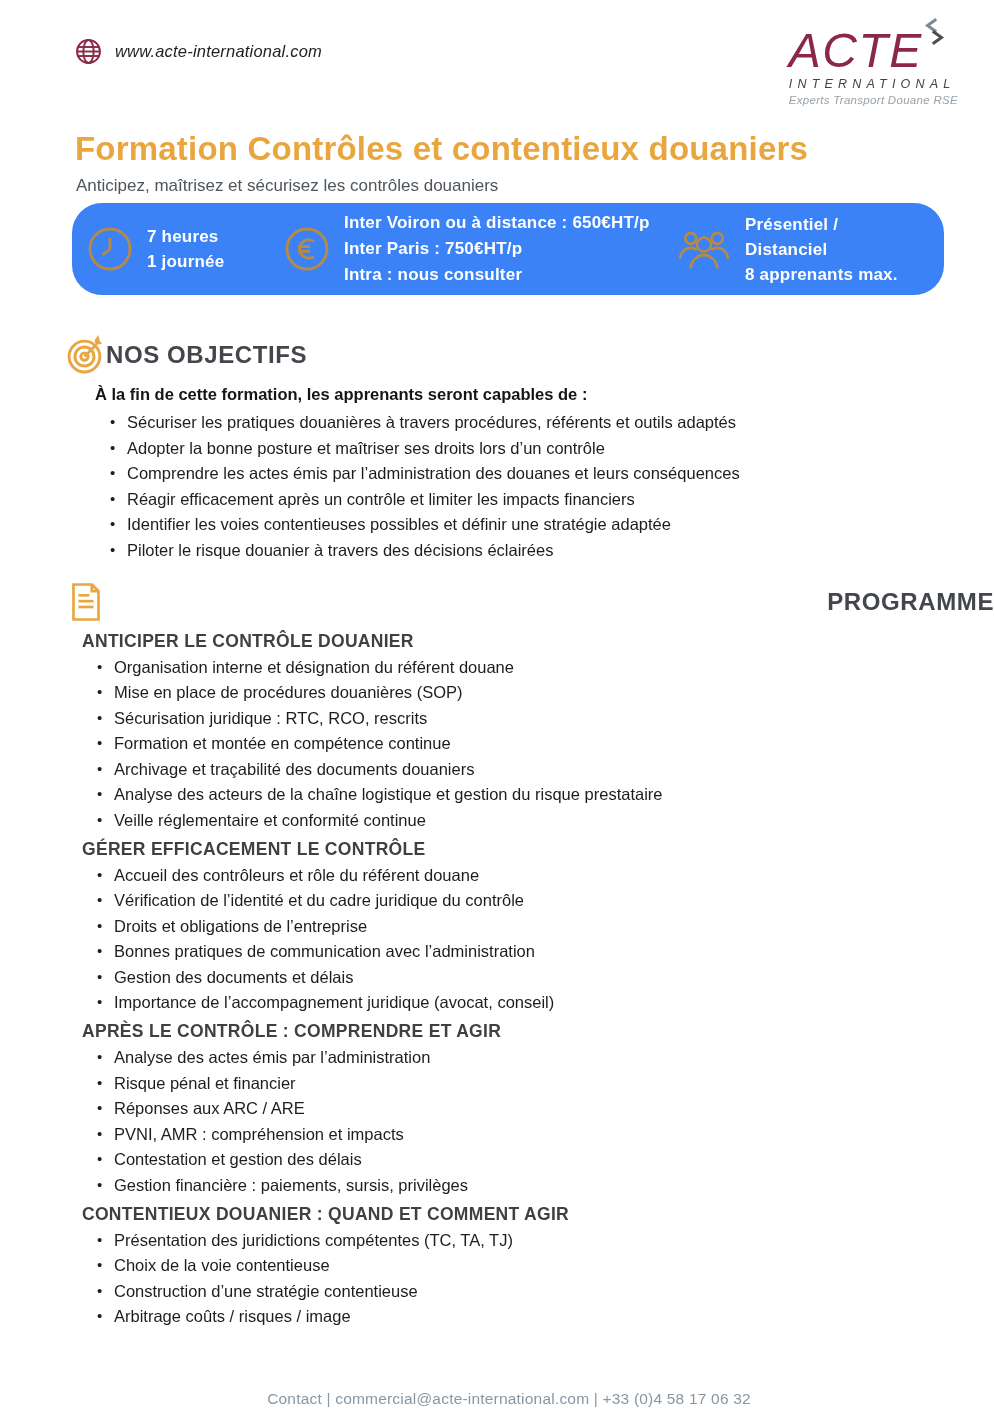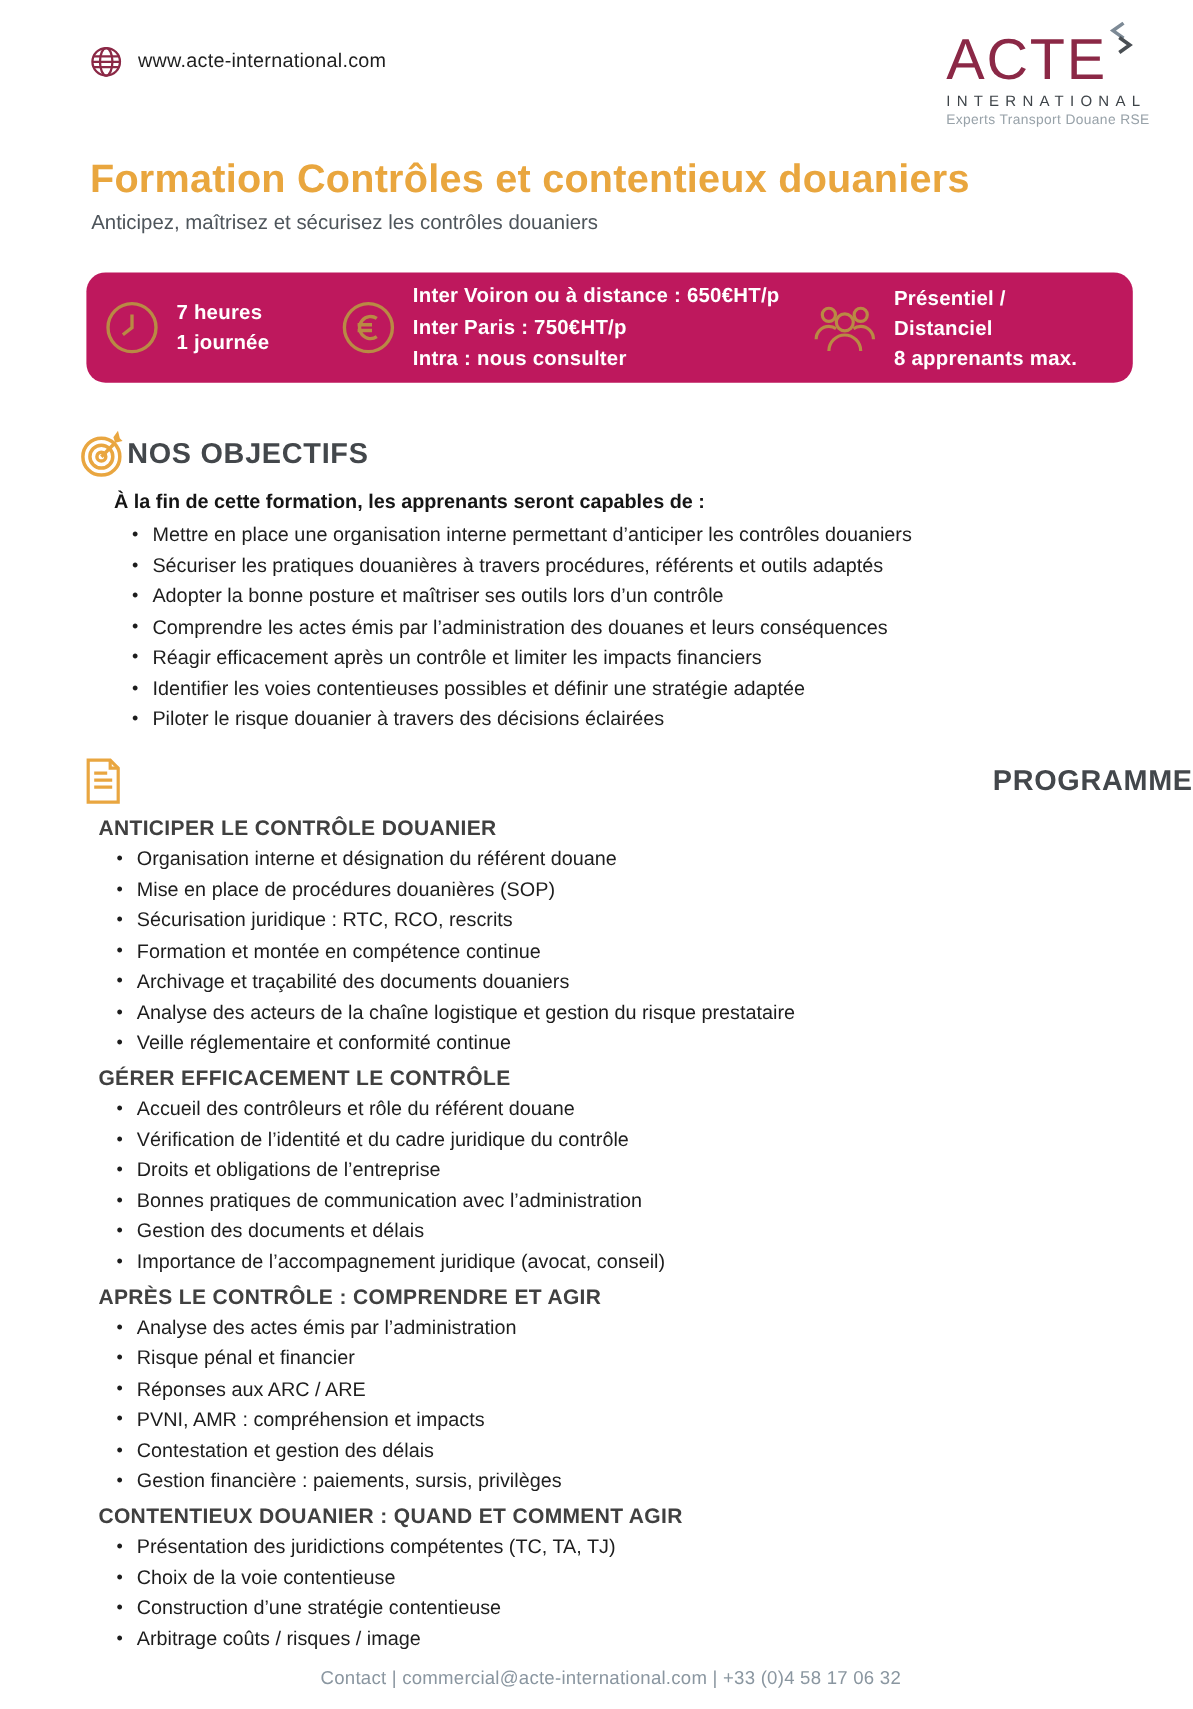--- a/index.html
+++ b/index.html
@@ -3,39 +3,39 @@
 <meta charset="utf-8">
 <style>
   * { margin:0; padding:0; box-sizing:border-box; }
   html,body { background:#fff; }
   .page {
     width:994px; height:1424px; margin:0 auto; background:#ffffff;
     position:relative; overflow:hidden;
     font-family:"Liberation Sans", sans-serif; color:#1d1d1d;
   }
   
-  .header { display:flex; justify-content:space-between; padding:26px 36px 0 75px; height:118px; }
+  .header { display:flex; justify-content:space-between; padding:26px 36px 0 75px; height:118px;font-style:italic; }
   .site-link { display:flex; align-items:center; gap:13px; margin-top:10px; height:30px; cursor:pointer; }
   .site-link svg { width:27px; height:27px; }
   .url { font-size:16.5px; color:#1f1f1f; letter-spacing:0.2px; }
   .logo { text-align:left; margin-top:2px; }
   .logo-top { position:relative; display:inline-block; }
   .logo-name { font-size:48px; line-height:46px; color:#8b2846; letter-spacing:1.5px; font-weight:500; }
   .logo-chevrons { position:absolute; right:-22px; top:-10px; display:flex; flex-direction:column; }
   .logo-chevrons svg { width:17px; height:15px; }
   .logo-chevrons svg:last-child { margin-top:-3px; margin-left:4px; }
   .logo-sub { font-size:12.5px; letter-spacing:5.2px; color:#3e4449; margin-top:3px; font-weight:500; }
   .logo-tagline { font-size:11.5px; color:#98a2a9; margin-top:3px; letter-spacing:0.3px; }
   
   .title { margin:12px 40px 0 75px; font-size:33px; font-weight:700; color:#e9a63e; letter-spacing:0.2px; }
   .subtitle { margin:8px 40px 0 76px; font-size:17px; color:#4e555b; }
   
   .banner {
-    margin:31px 0 0 72px; width:872px; height:92px; background:#be185d;
-    border-radius:16px; display:flex; align-items:center; color:#fff; padding:0 20px 0 14px;
+    margin:7px 0 0 72px; width:872px; height:92px; background:#3b82f6;
+    border-radius:30px; display:flex; align-items:center; color:#fff; padding:0 20px 0 14px;
   }
   .banner-col { display:flex; align-items:center; gap:13px; }
   .col-duration { flex:0 0 197px; }
   .col-pricing  { flex:0 0 392px; }
   .col-format   { flex:1;gap:12px; }
   .banner-icon { flex:0 0 auto; }
   .banner-text { font-size:17px; font-weight:700; line-height:25px; letter-spacing:0.2px; }
   .col-pricing .banner-text { line-height:26px; }
   
   .section-head { display:flex; align-items:center; margin:40px 0 0 66px; }
@@ -135,25 +135,24 @@
         <circle cx="12" cy="14" r="6.2"></circle>
         <circle cx="12" cy="14" r="2.4"></circle>
         <line x1="12" y1="14" x2="19.5" y2="6.5"></line>
         <path d="M19.5 6.5 l4 -1 l-1.5 -1.5 l-1 -4 l-2.5 3.5 z" fill="#e9a640" stroke="none"></path>
       </svg>
       <span class="section-title">NOS OBJECTIFS</span>
     </div>
     <p class="objectives-intro">À la fin de cette formation, les apprenants seront capables de :</p>
     <ul class="bullets">
 
-        <li><span>Mettre en place une organisation interne permettant d’anticiper les contrôles douaniers</span></li>
 
         <li><span>Sécuriser les pratiques douanières à travers procédures, référents et outils adaptés</span></li>
 
-        <li><span>Adopter la bonne posture et maîtriser ses outils lors d’un contrôle</span></li>
+        <li><span>Adopter la bonne posture et maîtriser ses droits lors d’un contrôle</span></li>
 
         <li><span>Comprendre les actes émis par l’administration des douanes et leurs conséquences</span></li>
 
         <li><span>Réagir efficacement après un contrôle et limiter les impacts financiers</span></li>
 
         <li><span>Identifier les voies contentieuses possibles et définir une stratégie adaptée</span></li>
 
         <li><span>Piloter le risque douanier à travers des décisions éclairées</span></li>
       </ul>
   </section>

